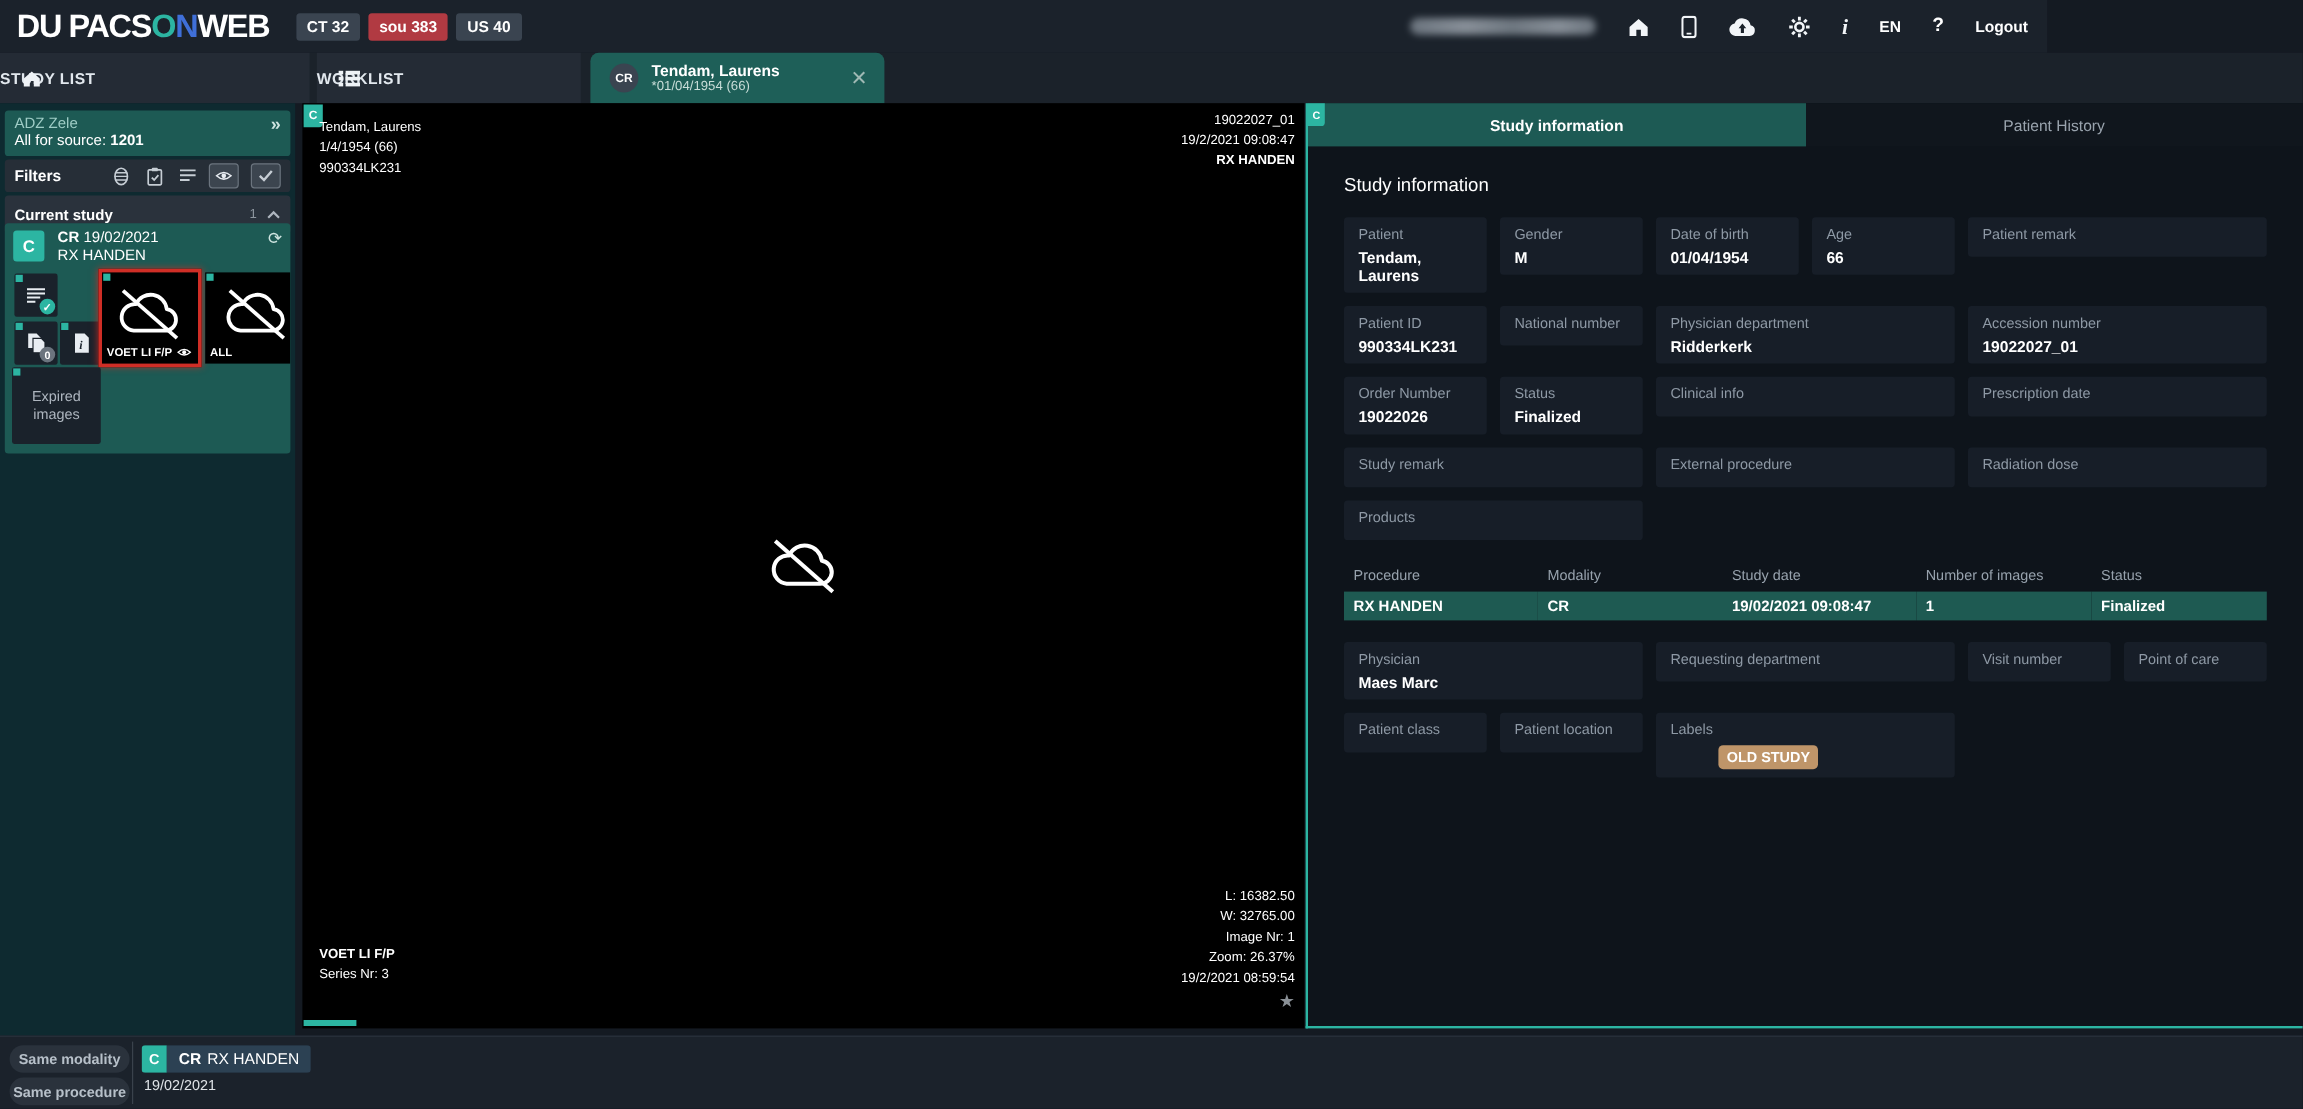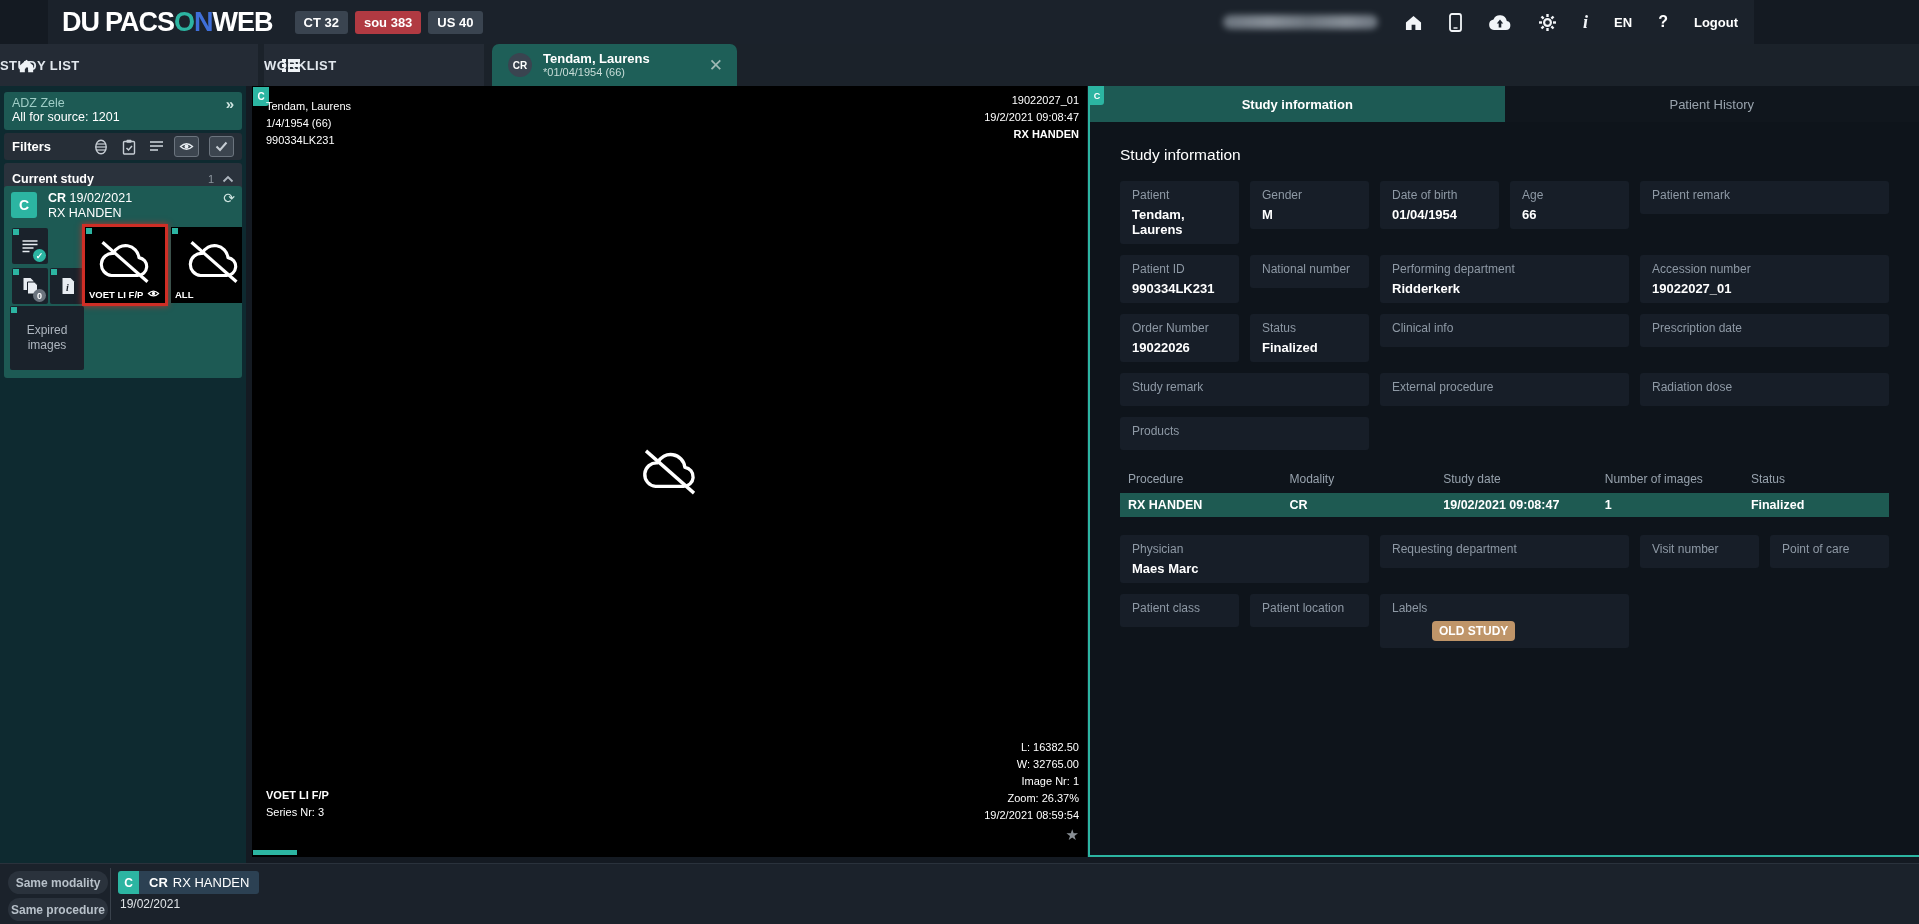--- a/index.html
+++ b/index.html
@@ -1,21 +1,21 @@
 <!DOCTYPE html>
 <html><head>
 <meta charset="utf-8">
 <style>
   * { margin:0; padding:0; box-sizing:border-box; }
   html,body { width:1919px; height:924px; }
   body { font-family:"Liberation Sans", sans-serif; background:#141a22; color:#e8edf2; overflow:hidden; position:relative; }
   svg { display:block; }
 
   
-  .topbar { position:absolute; left:0; top:0; width:1706px; height:44px; background:#1b222b; display:flex; align-items:center;margin-left:48px; }
+  .topbar { position:absolute; left:0; top:0; width:1706px; height:44px; background:#1b222b; display:flex; align-items:center; }
   .logo { display:flex; align-items:baseline; margin-left:14px; font-weight:bold; letter-spacing:-1px; font-size:27px; }
   .logo .mark { color:#fff; margin-right:6px; font-weight:900; }
   .logo .p1 { color:#fff; }
   .logo .p2 { color:#2cb5a2; }
   .logo .p2 .n { color:#3f6fd8; }
   .logo .p3 { color:#fff; }
   .badges { display:flex; gap:7px; margin-left:22px; }
   .badge { height:23px; padding:0 9px; border-radius:3px; font-size:13px; font-weight:bold; color:#fff; display:flex; align-items:center; background:#3a4450; }
   .badge.red { background:#b13a42; }
   .top-right { margin-left:auto; display:flex; align-items:center; gap:26px; margin-right:16px; }
@@ -41,21 +41,21 @@
   .vtoolbar { position:absolute; right:6px; top:48px; height:32px; display:flex; gap:3px; }
   .tbtn { width:40px; height:31px; border:1px solid #23524a; border-radius:4px; background:#1a2129; color:#e5ebf1; display:flex; align-items:center; justify-content:center; font-size:12px; font-weight:bold; cursor:pointer; }
   .tbtn.disabled { color:#5a646e; cursor:default; }
   .tbtn .chev { font-size:20px; font-weight:bold; line-height:1; margin-top:-3px; }
 
   
   .sidebar { position:absolute; left:0; top:86px; width:246px; height:777px; background:#0e2a30; }
   .adz-box { position:absolute; left:4px; top:6px; width:238px; height:38px; background:#1d5a54; border-radius:3px; padding:4px 8px; cursor:pointer; }
   .adz-l1 { font-size:12.5px; color:#9fcdc6; }
   .adz-l2 { font-size:12.5px; color:#fff; }
-  .adz-l2 b { font-weight:normal; }
+  .adz-l2 b { font-weight:bold; }
   .adz-exp { position:absolute; right:8px; top:3px; color:#cfe5e1; font-size:15px; font-weight:bold; cursor:pointer; }
   .filters { position:absolute; left:4px; top:47px; width:238px; height:27px; background:#262e37; border-radius:3px; display:flex; align-items:center; padding:0 8px; }
   .filters .flabel { font-size:13px; font-weight:bold; color:#fff; margin-right:auto; }
   .f-ic { color:#c6cdd4; margin-left:13px; cursor:pointer; display:flex; align-items:center; justify-content:center; }
   .f-ic.boxed { background:#3c454f; border:1px solid #6b747e; border-radius:3px; width:25px; height:21px; margin-left:10px; }
   .cs-header { position:absolute; left:4px; top:77px; width:238px; height:29px; background:#2a323c; border-radius:3px; display:flex; align-items:center; padding:16px 8px; }
   .cs-header .cs-title { font-size:12.5px; font-weight:bold; color:#fff; margin-right:auto; }
   .cs-count { font-size:11px; color:#8d969f; margin-right:8px; }
   .study-card { position:absolute; left:4px; top:100px; width:238px; height:192px; background:#1d5a54; border-radius:3px; overflow:hidden; cursor:pointer; }
   .sc-badge { position:absolute; left:7px; top:6px; width:26px; height:26px; border-radius:3px; background:#2cb5a2; color:#fff; font-weight:bold; font-size:14px; display:flex; align-items:center; justify-content:center; }
@@ -515,21 +515,21 @@
       </div>
       <div class="fbox">
         <div class="fl">Patient ID</div>
           <div class="fv">990334LK231</div>
       </div>
       <div class="fbox empty">
         <div class="fl">National number</div>
       </div>
 
       <div class="fbox span2">
-        <div class="fl">Performing department</div>
+        <div class="fl">Physician department</div>
           <div class="fv">Ridderkerk</div>
       </div>
       <div class="fbox span2">
         <div class="fl">Accession number</div>
           <div class="fv">19022027_01</div>
       </div>
 
       <div class="fbox">
         <div class="fl">Order Number</div>
           <div class="fv">19022026</div>

